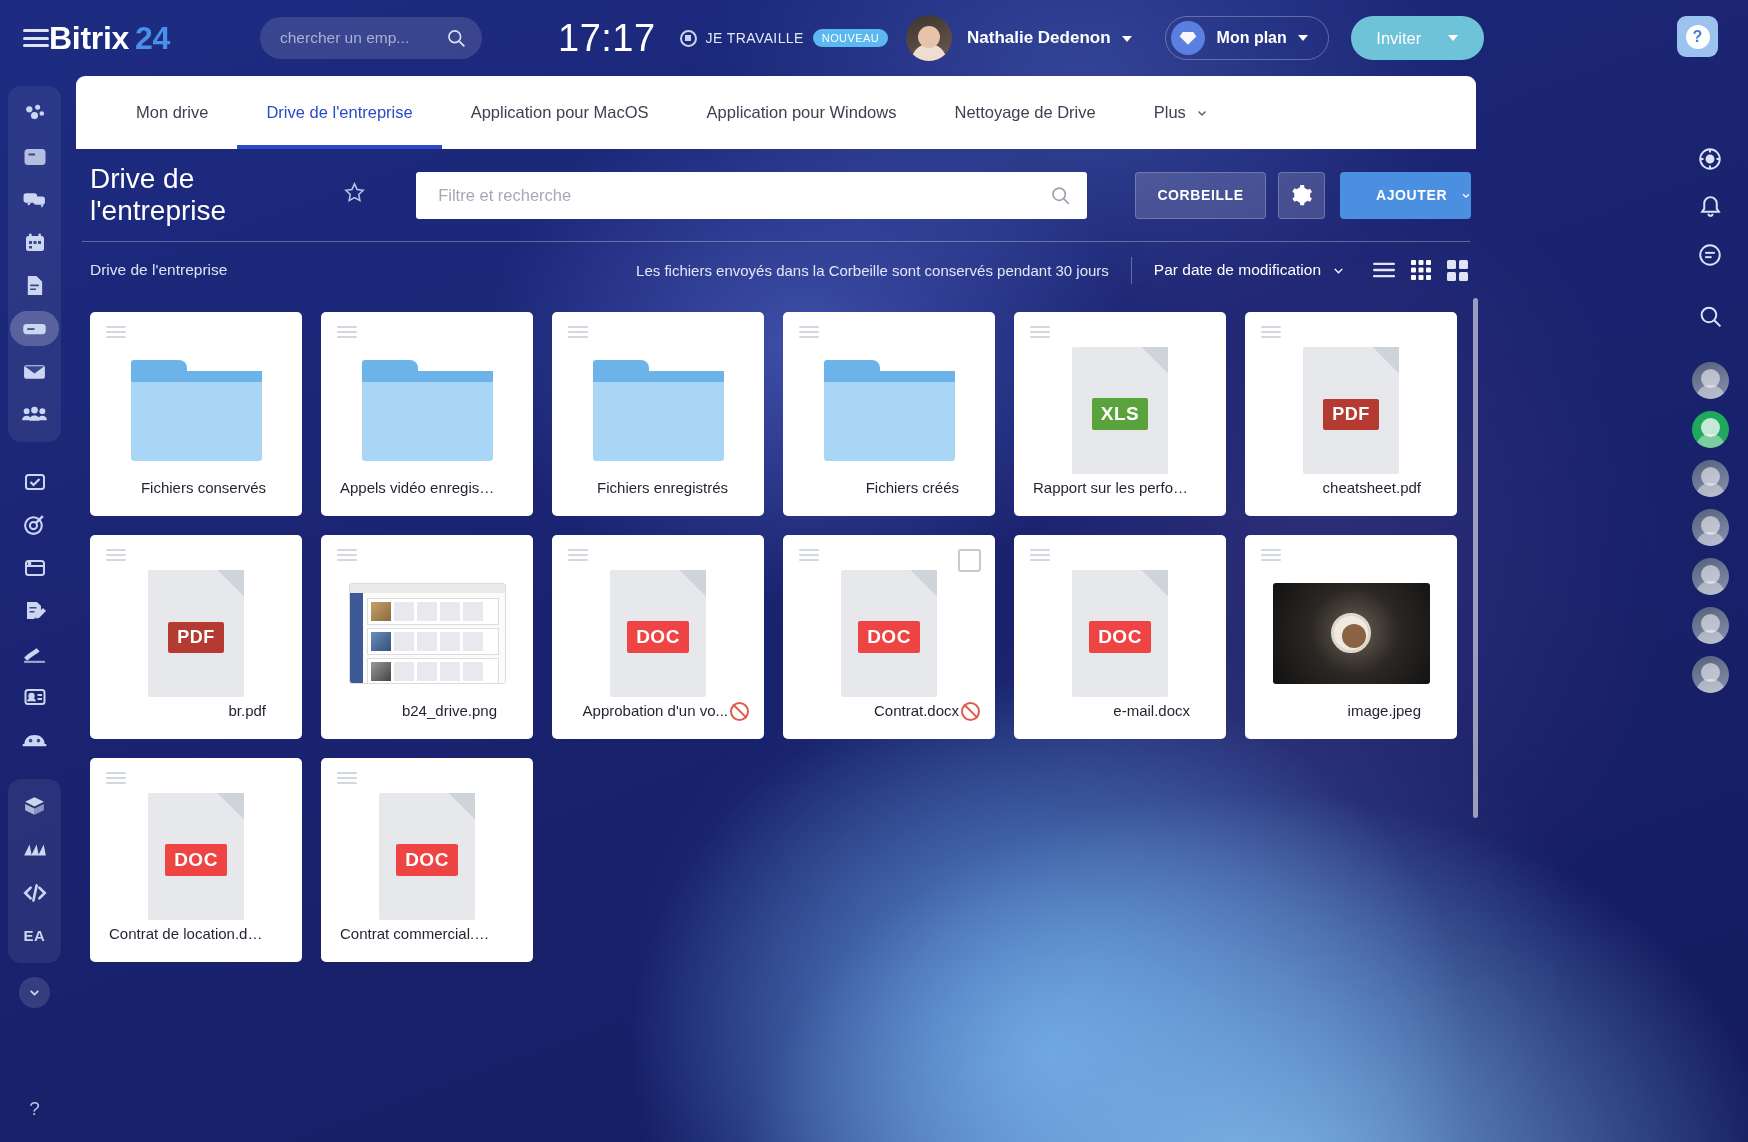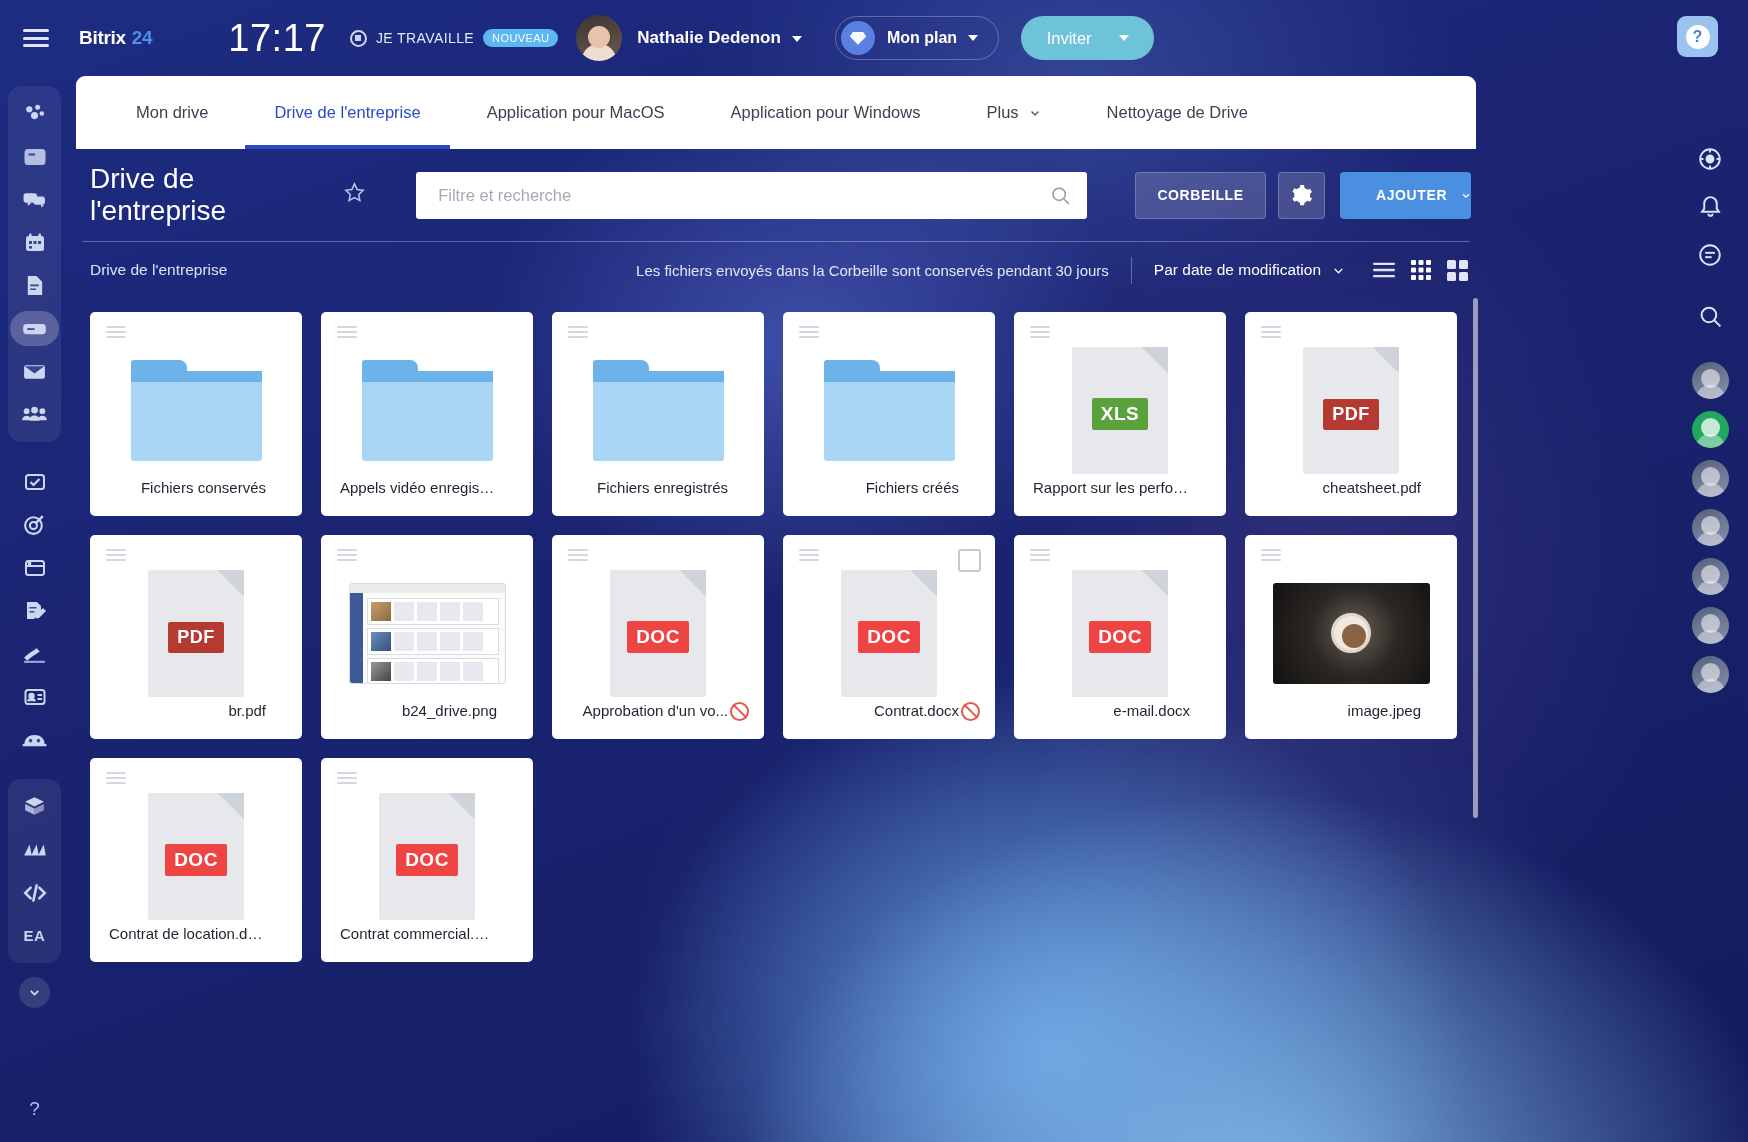--- a/index.html
+++ b/index.html
@@ -32,21 +32,21 @@
          background: radial-gradient(ellipse at center, rgba(120,190,240,.5), rgba(120,190,240,0) 68%); }
 
   
   .topbar {
     position: absolute; left: 0; top: 0; width: 1748px; height: 76px;
     display: flex; align-items: center; z-index: 40;
   }
   .burger { width: 26px; height: 18px; margin-left: 23px; display: flex;
             flex-direction: column; justify-content: space-between; cursor: pointer; }
   .burger span { display: block; height: 3px; border-radius: 2px; background: #dfe4f5; }
-  .logo { margin-left: 30px; font-size: 19px; font-weight: bold; color: #fff; letter-spacing: -.3px; }
+  .logo { font-size: 32px; font-weight: bold; color: #fff; letter-spacing: -.3px; }
   .logo .num { color: #4a90e8; margin-left: 6px; }
   .globalsearch {
     margin-left: 90px; width: 222px; height: 42px; border-radius: 21px;
     background: rgba(255,255,255,.13); display: flex; align-items: center;
     padding: 0 16px 0 20px; cursor: text;
   }
   .globalsearch .ph { flex: 1; color: #a9b2d8; font-size: 15.5px; }
   .clock { margin-left: 76px; color: #fff; font-size: 38px; font-weight: 300; letter-spacing: .5px; }
   .worknow { display: flex; align-items: center; margin-left: 24px; gap: 9px; cursor: pointer; }
   .worknow .stopdot {
@@ -142,21 +142,21 @@
                  border-radius:14px 14px 0 0; background: rgba(255,255,255,.42); }
   .rav.green { background: #1fa85e; }
   .rav.green::after { background: rgba(255,255,255,.75); }
 
   
   .panel {
     position: absolute; left: 76px; top: 76px; width: 1400px; height: 1066px; z-index: 20;
   }
   .tabsbar {
     height: 73px; background: #fff; border-radius: 9px 9px 0 0;
-    display: flex; align-items: center; padding-left: 31px; gap: 8px;
+    display: flex; align-items: center; padding-left: 31px; gap: 0;
   }
   .tab {
     height: 73px; display: flex; align-items: center; padding: 0 29px;
     font-size: 16.5px; color: #3c4252; cursor: pointer; position: relative;
   }
   .tab.active { color: #2b4ac7; }
   .tab.active::after {
     content: ''; position: absolute; left: 0; right: 0; bottom: 0; height: 4px; background: #2b4ac7;
   }
   .tab .chev { margin-left: 10px; font-size: 11px; color: #6b7180; }
@@ -321,20 +321,27 @@
 
   <div class="topbar">
     <div class="burger">
       <span></span>
         <span></span>
         <span></span>
     </div>
     <div class="logo">
       <span>Bitrix</span><span class="num">24</span>
     </div>
+    <div class="globalsearch">
+      <span class="ph">chercher un emp...</span>
+      <svg width="20" height="20" viewBox="0 0 24 24" fill="none" stroke="#dfe4f5" stroke-width="2">
+        <circle cx="10.5" cy="10.5" r="7"></circle>
+          <line x1="16" y1="16" x2="22" y2="22"></line>
+      </svg>
+    </div>
     <div class="clock">17:17</div>
     <div class="worknow">
       <span class="stopdot">
           <i></i>
         </span>
       <span class="lbl">JE TRAVAILLE</span>
       <span class="badge-new">NOUVEAU</span>
     </div>
     <div class="avatar-me"></div>
     <div class="username">
@@ -552,28 +559,28 @@
       <div class="tab active">
           <span>Drive de l'entreprise</span>
         </div>
       <div class="tab">
           <span>Application pour MacOS</span>
         </div>
       <div class="tab">
           <span>Application pour Windows</span>
         </div>
       <div class="tab">
+          <span>Nettoyage de Drive</span>
+        </div>
+      <div class="tab">
         <span>Plus</span>
         <svg class="chev" width="12" height="12" viewBox="0 0 24 24" fill="none" stroke="#5a6173" stroke-width="3">
             <path d="M5 9l7 7 7-7"></path>
           </svg>
       </div>
-      <div class="tab">
-          <span>Nettoyage de Drive</span>
-        </div>
     </div>
 
     <div class="titlerow">
       <div class="page-title">Drive de l'entreprise</div>
       <div class="star">
         <svg width="23" height="23" viewBox="0 0 24 24" fill="none" stroke="currentColor" stroke-width="1.6">
             <path d="M12 3l2.7 5.8 6.3.8-4.6 4.4 1.2 6.3L12 17.3 6.4 20.3l1.2-6.3L3 9.6l6.3-.8z"></path>
           </svg>
       </div>
       <div class="filterbox">

